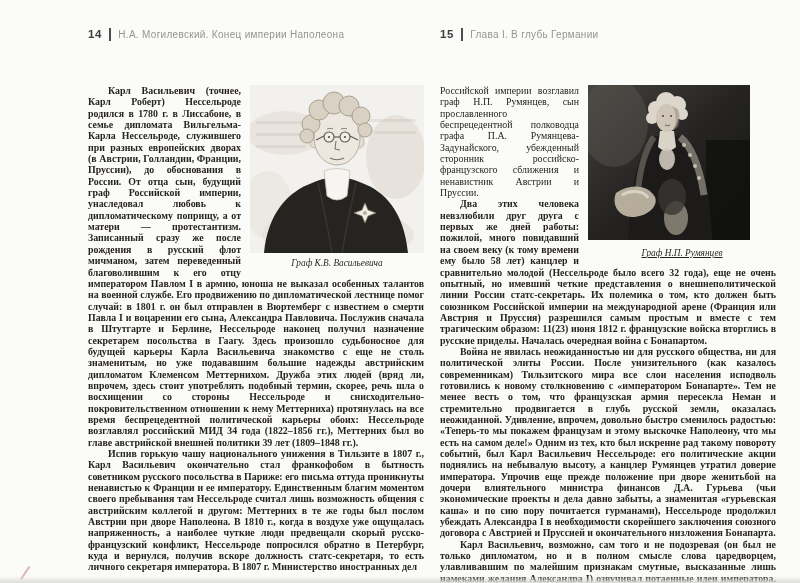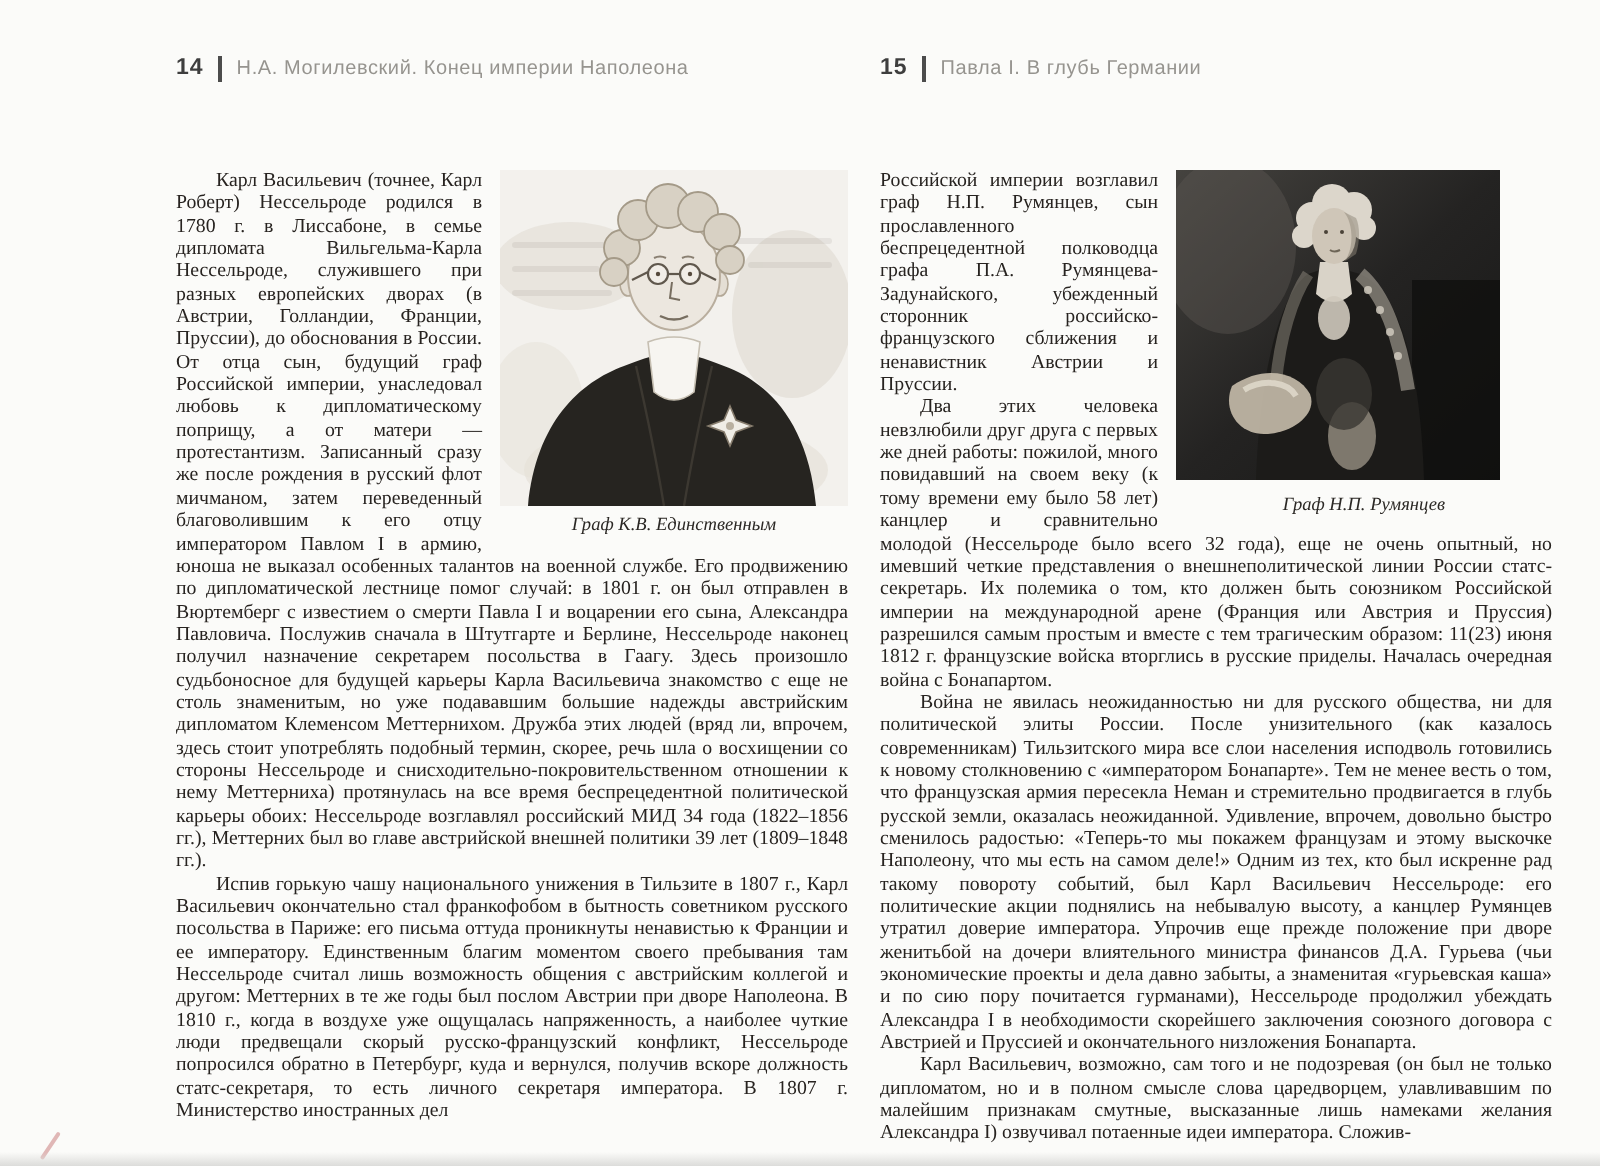--- a/index.html
+++ b/index.html
@@ -33,24 +33,24 @@
   }
   .page-body {
     margin-top:44px;
     font-size:9.9px;
     line-height:11.35px;
     color:#272320;
     text-align:justify;
     hyphens:auto; -webkit-hyphens:auto;
   }
   .para { margin:0; }
-  .para.indent { text-indent:20px; }
+  .para.indent { text-indent:20px;font-weight:bold; }
   figure.portrait-fig { float:right; margin:0 0 3px 9px; }
   .left-fig  { width:174px; margin-top:-9px; }
-  .right-fig { width:188px; margin-top:-13px; }
+  .right-fig { width:188px; margin-top:-13px;text-decoration:underline; }
   .portrait-img { display:block; line-height:0; }
   .portrait-caption {
     font-style:italic; text-align:center;
     font-size:9.3px; line-height:11px;
     color:#2b2825; margin-top:5px; text-indent:0;
   }
   .right-fig .portrait-caption { margin-top:8px; }
   .bottom-edge {
     position:absolute; left:0; right:0; bottom:0; height:7px;
     background:linear-gradient(to bottom, rgba(251,251,249,0), #dcdcda);
@@ -115,32 +115,32 @@
             </g>
             <circle cx="79" cy="52" r="1.1" fill="#55493c"></circle>
             <circle cx="95" cy="52" r="1.1" fill="#55493c"></circle>
             <path d="M77,44 Q80,42.5 83,44 M91,44 Q94,42.5 97,44" stroke="#8a8072" stroke-width="1" fill="none"></path>
             <path d="M86,56 L85,64 L90,65" stroke="#776e60" stroke-width="1" fill="none"></path>
             <path d="M80,73 Q87,76.5 94,73" stroke="#776e60" stroke-width="1.2" fill="none"></path>
             <path d="M115,118 L118,125 L126,128 L118,131 L115,138 L112,131 L104,128 L112,125 Z" fill="#f0ede6" stroke="#857b6c" stroke-width="0.8"></path>
             <circle cx="115" cy="128" r="2" fill="#b9b0a0"></circle>
           </svg>
         </div>
-        <figcaption class="portrait-caption">Граф К.В. Единственным</figcaption>
+        <figcaption class="portrait-caption">Граф К.В. Васильевича</figcaption>
       </figure>
       <p class="para indent">Карл Васильевич (точнее, Карл Роберт) Нессельроде родился в 1780 г. в Лиссабоне, в семье дипломата Вильгельма-Карла Нессельроде, служившего при разных европейских дворах (в Австрии, Голландии, Франции, Пруссии), до обоснования в России. От отца сын, будущий граф Российской империи, унаследовал любовь к дипломатическому поприщу, а от матери — протестантизм. Записанный сразу же после рождения в русский флот мичманом, затем переведенный благоволившим к его отцу императором Павлом I в армию, юноша не выказал особенных талантов на военной службе. Его продвижению по дипломатической лестнице помог случай: в 1801 г. он был отправлен в Вюртемберг с известием о смерти Павла I и воцарении его сына, Александра Павловича. Послужив сначала в Штутгарте и Берлине, Нессельроде наконец получил назначение секретарем посольства в Гаагу. Здесь произошло судьбоносное для будущей карьеры Карла Васильевича знакомство с еще не столь знаменитым, но уже подававшим большие надежды австрийским дипломатом Клеменсом Меттернихом. Дружба этих людей (вряд ли, впрочем, здесь стоит употреблять подобный термин, скорее, речь шла о восхищении со стороны Нессельроде и снисходительно-покровительственном отношении к нему Меттерниха) протянулась на все время беспрецедентной политической карьеры обоих: Нессельроде возглавлял российский МИД 34 года (1822–1856 гг.), Меттерних был во главе австрийской внешней политики 39 лет (1809–1848 гг.).</p>
       <p class="para indent">Испив горькую чашу национального унижения в Тильзите в 1807 г., Карл Васильевич окончательно стал франкофобом в бытность советником русского посольства в Париже: его письма оттуда проникнуты ненавистью к Франции и ее императору. Единственным благим моментом своего пребывания там Нессельроде считал лишь возможность общения с австрийским коллегой и другом: Меттерних в те же годы был послом Австрии при дворе Наполеона. В 1810 г., когда в воздухе уже ощущалась напряженность, а наиболее чуткие люди предвещали скорый русско-французский конфликт, Нессельроде попросился обратно в Петербург, куда и вернулся, получив вскоре должность статс-секретаря, то есть личного секретаря императора. В 1807 г. Министерство иностранных дел</p>
     </div>
   </div>
 
   <div class="page">
     <div class="page-header">
       <span class="page-num">15</span>
       <span class="header-sep"></span>
-      <span class="header-title">Павла I. В глубь Германии</span>
+      <span class="header-title">Глава I. В глубь Германии</span>
     </div>
     <div class="page-body">
       <figure class="portrait-fig right-fig">
         <div class="portrait-img">
           <svg width="162" height="155" viewBox="0 0 162 155" xmlns="http://www.w3.org/2000/svg">
             <defs>
               <linearGradient id="bgGradR" x1="0" y1="0" x2="1" y2="1">
                 <stop offset="0" stop-color="#45433f"></stop>
                 <stop offset="0.5" stop-color="#242322"></stop>
                 <stop offset="1" stop-color="#171716"></stop>

